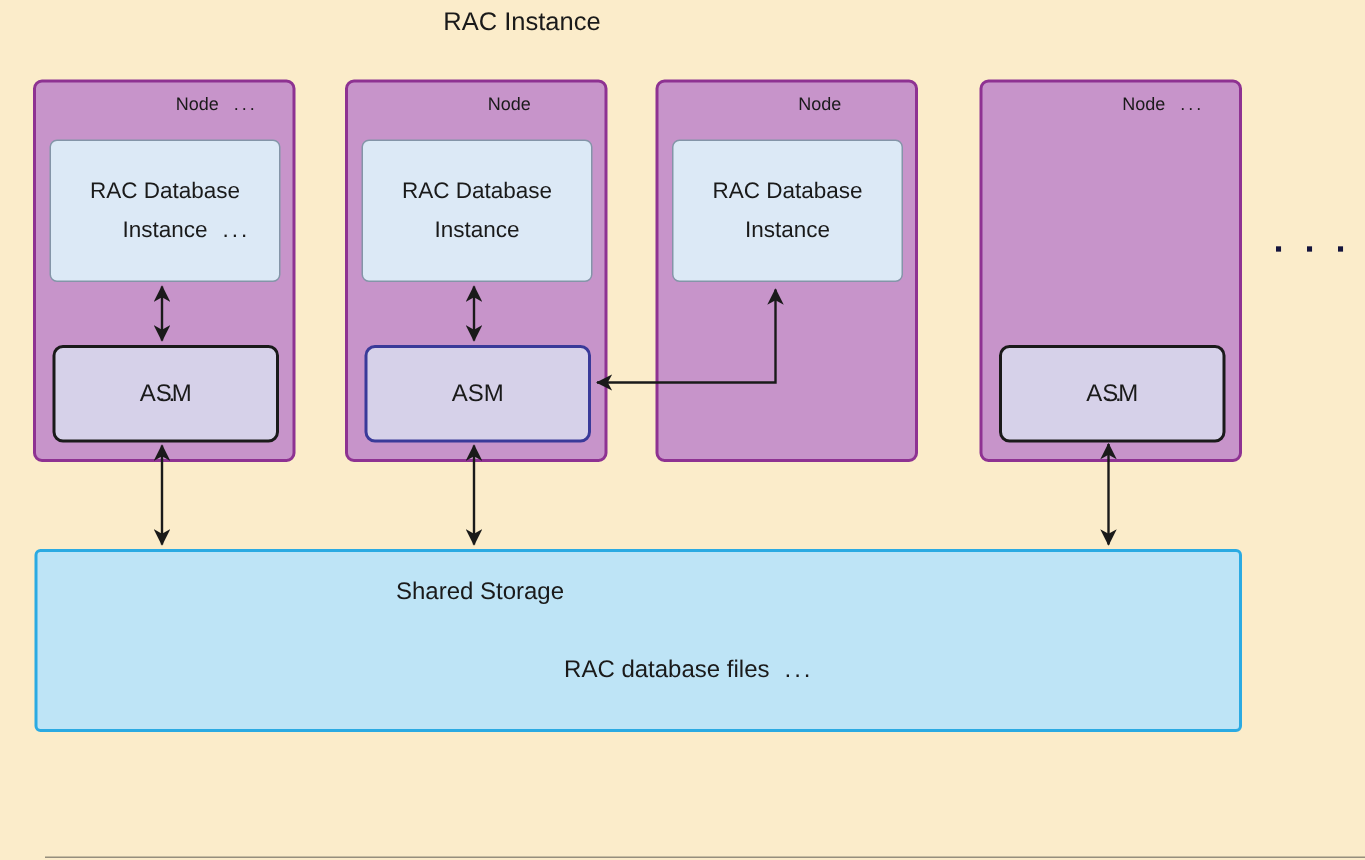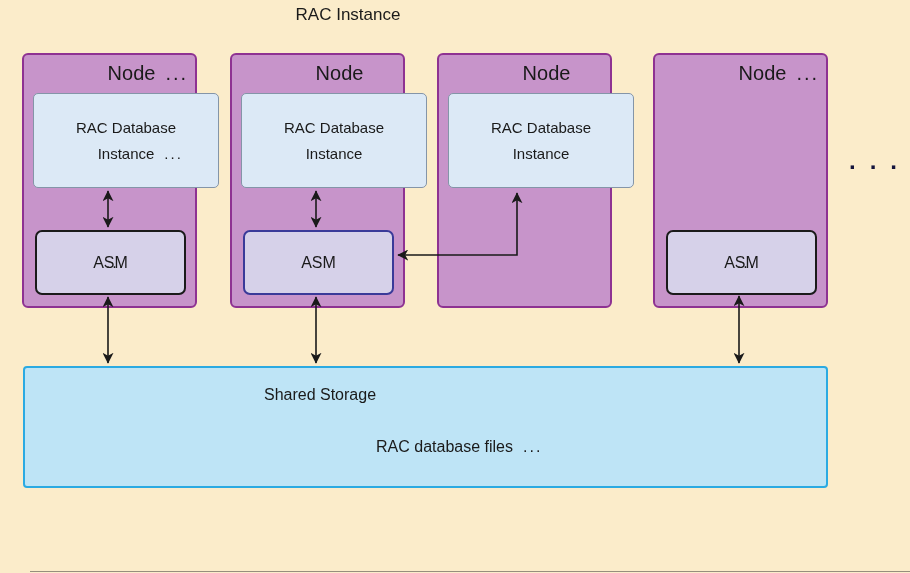--- a/index.html
+++ b/index.html
@@ -14,27 +14,27 @@
   }
   .node{
     position:absolute;top:53px;width:175px;height:255px;box-sizing:border-box;
     background:#C794CA;border:2px solid #8E3292;border-radius:6px;
   }
   .node-1{left:22px;}
   .node-2{left:230px;}
   .node-3{left:437px;}
   .node-4{left:653px;}
   .node-label{
-    position:relative;margin-top:7px;text-align:center;font-size:20px;padding-left:44px;
+    position:relative;margin-top:7px;text-align:center;font-size:12px;padding-left:44px;
   }
   .suffix{
     position:absolute;margin-left:10px;letter-spacing:2px;
   }
   .inst{
-    position:absolute;left:9px;top:38px;width:186px;height:95px;box-sizing:border-box;
+    position:absolute;left:9px;top:38px;width:154px;height:95px;box-sizing:border-box;
     background:#DCE9F6;border:1.5px solid #8495A8;border-radius:5px;
     display:flex;align-items:center;justify-content:center;
     font-size:15px;line-height:26px;
   }
   .inst-text{text-align:center;width:100%;position:relative;}
   .asm{
     position:absolute;left:11px;top:175px;width:151px;height:65px;box-sizing:border-box;
     background:#D6D1E9;border:2px solid #1A1A1A;border-radius:7px;
     display:flex;align-items:center;justify-content:center;
     font-size:16px;

